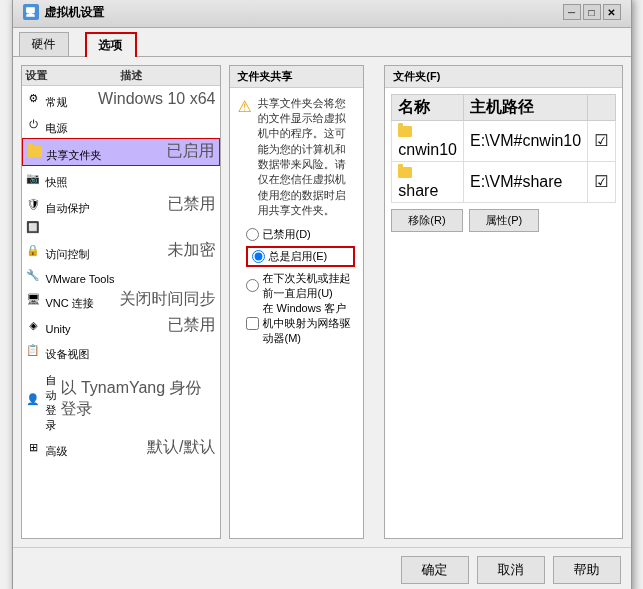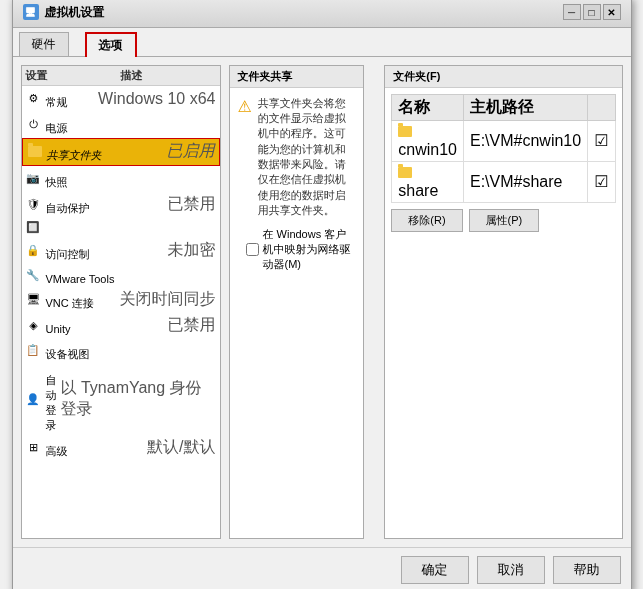--- a/index.html
+++ b/index.html
@@ -106,23 +106,22 @@
     .left-col.desc { flex: 1; }
     .sidebar-item {
       display: flex;
       align-items: center;
       padding: 2px 4px;
       cursor: pointer;
       font-size: 11px;
       gap: 4px;
     }
     .sidebar-item.selected {
-      background: #eab308;
+      background: #c4b5fd;
       border: 1px solid #cc0000;
-      font-style: italic;
     }
     .item-icon {
       width: 16px; height: 16px;
       flex-shrink: 0;
       display: flex; align-items: center; justify-content: center;
     }
     .item-label { flex: 1; margin-top: 7px; }
     .item-desc { color: #555; font-size: 16px; }
     .right-panel {
       flex: 1;
@@ -171,21 +170,20 @@
       font-size: 11px;
       cursor: pointer;
     }
     .radio-item.selected-radio { }
     input[type="radio"] { margin: 0; }
     .checkbox-row {
       display: flex;
       align-items: center;
       gap: 4px;
       font-size: 11px;
-      margin-top: 6px;
       margin-left: 8px;
       cursor: pointer;
     }
     .file-table {
       border: 1px solid #aaa;
       width: 100%;
       border-collapse: collapse;
       font-size: 16px;
     }
     .file-table th {
@@ -349,20 +347,34 @@
     </div>
 
     <div class="right-panel">
 
       <div class="section-box">
         <div class="section-title">文件夹共享</div>
         <div class="section-content">
           <div class="warning-row">
             <span class="warn-icon">⚠</span>
             <span>共享文件夹会将您的文件显示给虚拟机中的程序。这可能为您的计算机和数据带来风险。请仅在您信任虚拟机使用您的数据时启用共享文件夹。</span>
+          </div>
+          <div class="radio-group">
+            <label class="radio-item">
+              <input type="radio" name="sharing" style="">
+              <span>已禁用(D)</span>
+            </label>
+            <label class="radio-item selected-radio" style="border:2px solid #cc0000; padding:1px 4px;">
+              <input type="radio" name="sharing" checked="" style="">
+              <span>总是启用(E)</span>
+            </label>
+            <label class="radio-item">
+              <input type="radio" name="sharing" style="">
+              <span>在下次关机或挂起前一直启用(U)</span>
+            </label>
           </div>
           <label class="checkbox-row">
             <input type="checkbox" style="">
             <span>在 Windows 客户机中映射为网络驱动器(M)</span>
           </label>
         </div>
       </div>
 
       <div class="section-box folder-section">
         <div class="section-title">文件夹(F)</div>

